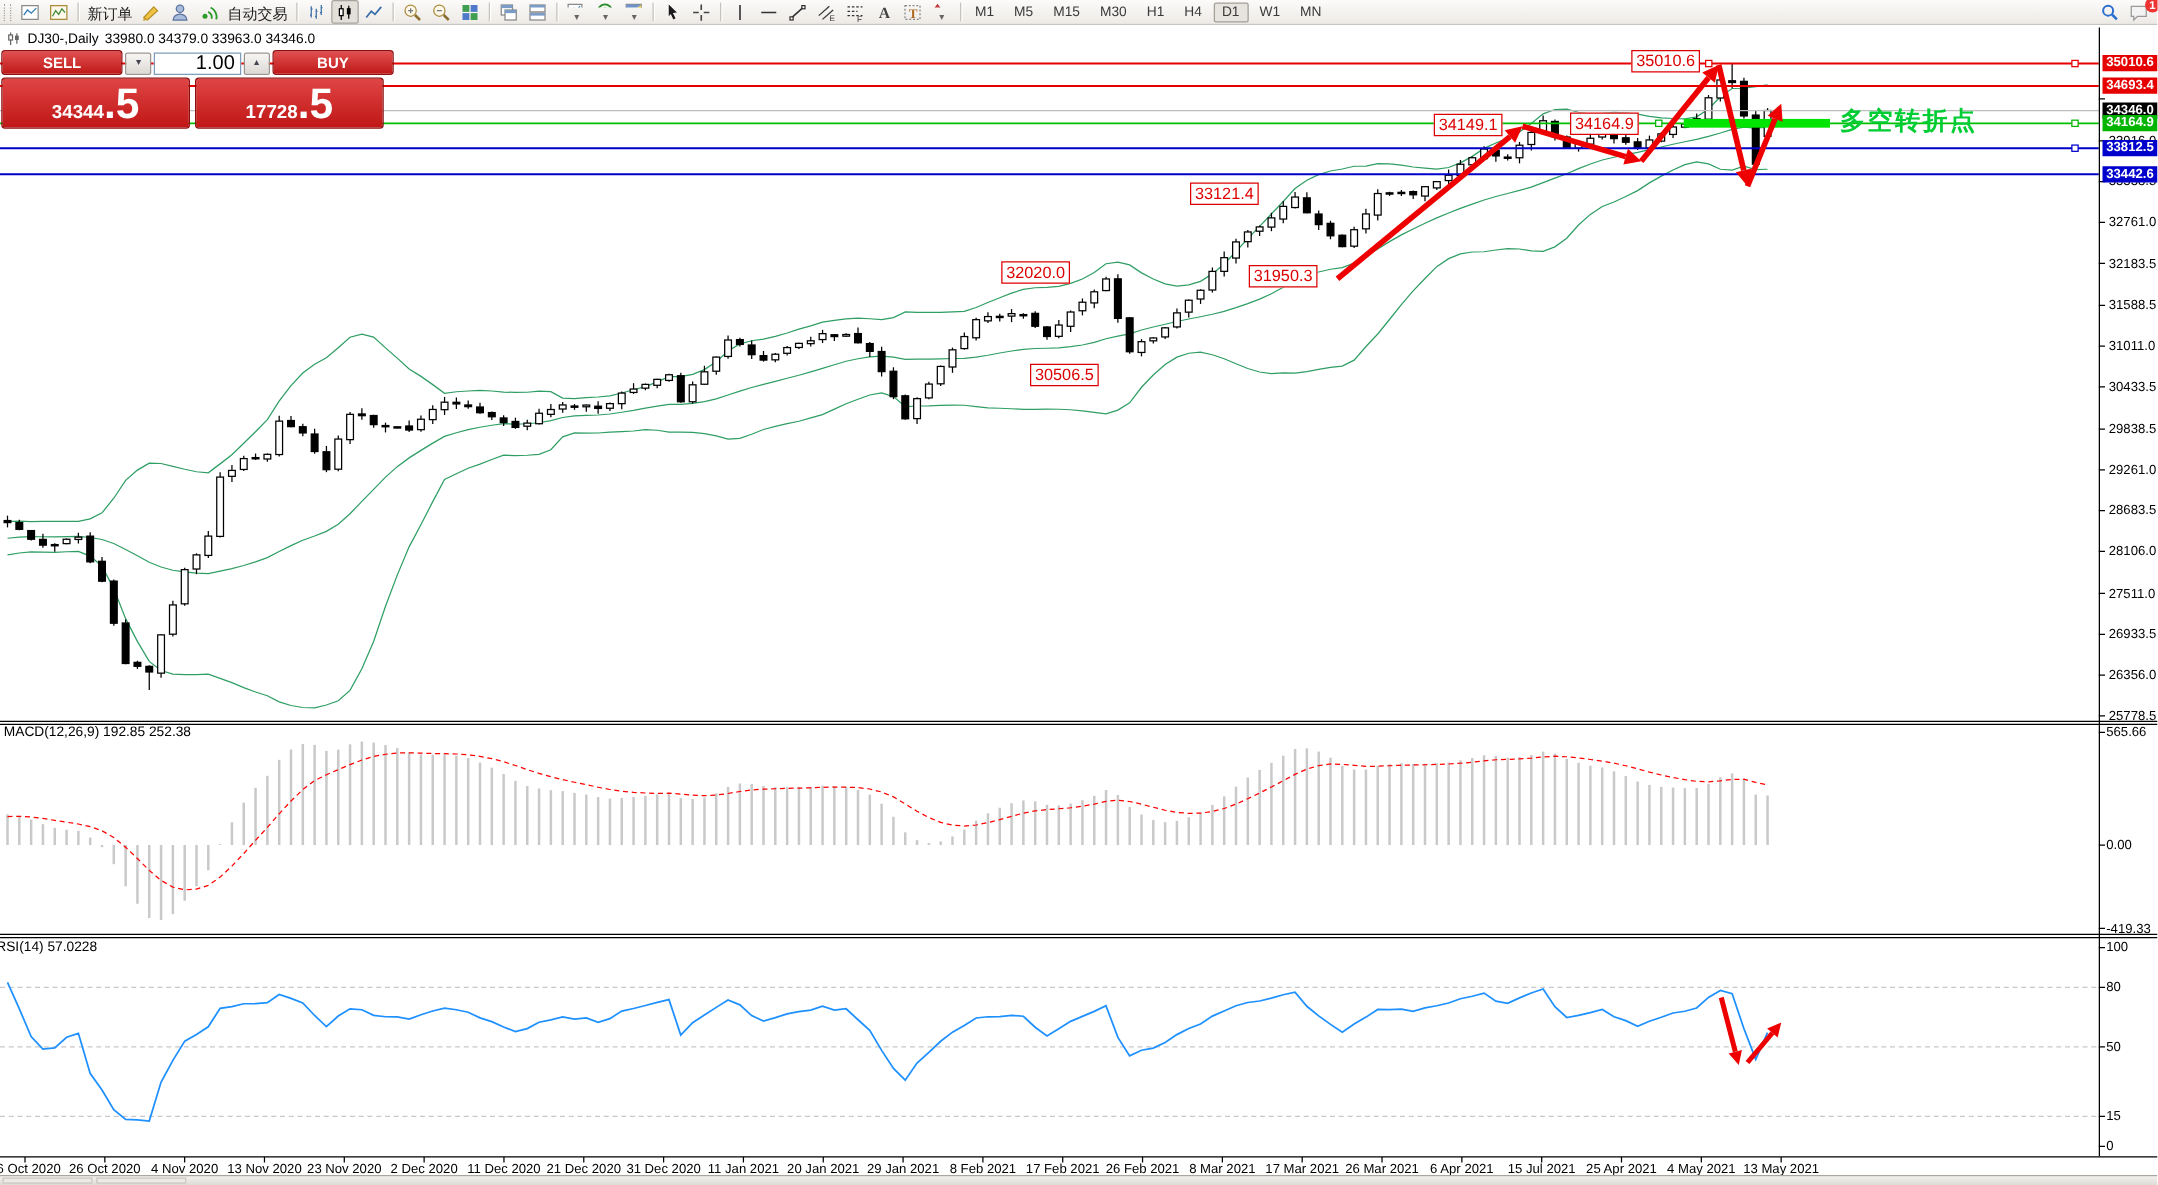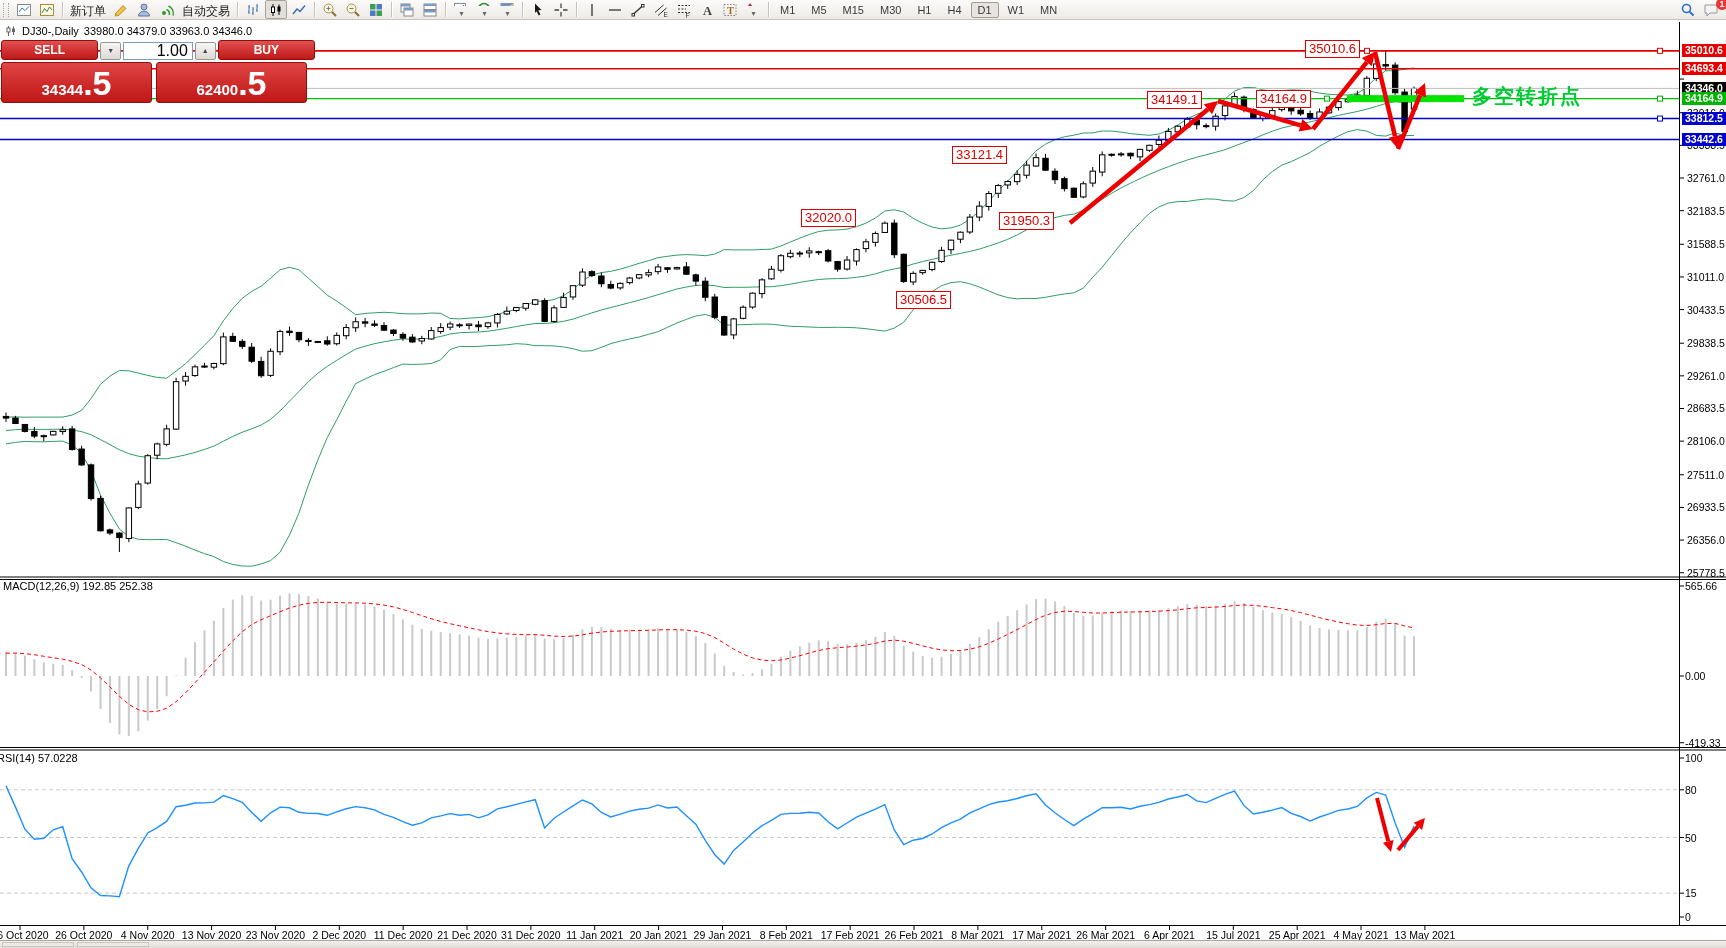--- a/index.html
+++ b/index.html
@@ -295,21 +295,21 @@
     <div class="tp-vol">1.00</div>
     <div class="tp-spin">▲</div>
     <div class="tp-btn">BUY</div>
   </div>
   <div class="tp-row2">
     <div class="tp-price">
       <span class="small">34344</span>
       <span class="big">.5</span>
     </div>
     <div class="tp-price">
-      <span class="small">62400</span>
+      <span class="small">17728</span>
       <span class="big">.5</span>
     </div>
   </div>
 </div>
 
 <svg id="chart-svg" width="1726" height="948" viewBox="0 0 1726 948">
     <line x1="0" y1="789.8" x2="1679" y2="789.8" stroke="#c8c8c8" stroke-width="1" stroke-dasharray="4 3"></line>
     <line x1="0" y1="837.5" x2="1679" y2="837.5" stroke="#c8c8c8" stroke-width="1" stroke-dasharray="4 3"></line>
     <line x1="0" y1="893.15" x2="1679" y2="893.15" stroke="#c8c8c8" stroke-width="1" stroke-dasharray="4 3"></line>
     <polyline points="6.0,417.2 15.4,416.9 24.9,417.2 34.3,417.1 43.8,417.1 53.3,417.1 62.7,417.1 72.1,415.1 81.6,410.3 91.0,398.6 100.5,384.3 109.9,376.1 119.4,370.5 128.8,370.8 138.3,373.1 147.8,375.4 157.2,377.4 166.6,378.2 176.1,371.1 185.5,363.8 195.0,354.6 204.4,345.4 213.9,335.7 223.3,320.9 232.8,308.5 242.2,298.4 251.7,291.4 261.1,286.2 270.6,278.2 280.0,269.8 289.5,267.3 298.9,269.7 308.4,278.3 317.8,286.5 327.3,295.2 336.8,301.1 346.2,307.7 355.6,314.7 365.1,313.4 374.5,312.8 384.0,312.3 393.4,312.8 402.9,313.7 412.3,313.9 421.8,313.8 431.2,313.0 440.7,313.3 450.1,318.5 459.6,318.9 469.0,318.1 478.5,317.6 487.9,316.7 497.4,314.4 506.8,311.8 516.3,309.3 525.8,305.5 535.2,301.3 544.6,301.3 554.1,299.5 563.5,295.7 573.0,289.5 582.4,280.8 591.9,275.1 601.3,272.6 610.8,271.3 620.3,269.1 629.7,266.4 639.1,263.3 648.6,260.7 658.0,257.7 667.5,256.3 676.9,255.1 686.4,254.6 695.8,255.0 705.3,255.7 714.8,254.1 724.2,249.6 733.6,249.9 743.1,249.9 752.5,249.9 762.0,249.5 771.4,249.1 780.9,246.0 790.3,242.0 799.8,238.2 809.2,234.5 818.7,231.5 828.1,230.2 837.6,229.9 847.0,229.1 856.5,226.7 865.9,223.2 875.4,218.0 884.8,211.0 894.3,209.8 903.7,211.9 913.2,218.3 922.6,223.2 932.1,227.1 941.5,228.8 951.0,227.9 960.4,225.1 969.9,219.1 979.3,211.2 988.8,201.2 998.2,190.9 1007.7,181.1 1017.1,171.2 1026.6,161.2 1036.0,150.8 1045.5,144.2 1054.9,139.7 1064.4,136.8 1073.8,135.2 1083.3,133.0 1092.8,132.9 1102.2,131.0 1111.6,131.1 1121.1,132.1 1130.5,133.6 1140.0,134.5 1149.4,135.3 1158.9,134.0 1168.3,130.3 1177.8,125.1 1187.3,118.7 1196.7,114.4 1206.1,110.7 1215.6,105.5 1225.0,98.8 1234.5,91.1 1243.9,87.6 1253.4,87.4 1262.8,89.8 1272.3,91.0 1281.8,90.7 1291.2,89.9 1300.6,90.2 1310.1,91.3 1319.5,93.1 1329.0,94.3 1338.4,94.8 1347.9,95.0 1357.3,93.5 1366.8,87.2 1376.3,77.4 1385.7,70.8 1395.1,70.6 1404.6,69.3 1414.0,67.9" fill="none" stroke="#2f9e64" stroke-width="1"></polyline>
@@ -904,20 +904,20 @@
     <div class="dlabel" style="left: 1233.34px; top: 929px;">15 Jul 2021</div>
     <div class="dlabel" style="left: 1297.2px; top: 929px;">25 Apr 2021</div>
     <div class="dlabel" style="left: 1361.06px; top: 929px;">4 May 2021</div>
     <div class="dlabel" style="left: 1424.92px; top: 929px;">13 May 2021</div>
     <div class="ann" style="left: 1305px; top: 40px;">35010.6</div>
     <div class="ann" style="left: 1147px; top: 91px;">34149.1</div>
     <div class="ann" style="left: 1256px; top: 90px;">34164.9</div>
     <div class="ann" style="left: 952px; top: 146px;">33121.4</div>
     <div class="ann" style="left: 801px; top: 209px;">32020.0</div>
     <div class="ann" style="left: 999px; top: 212px;">31950.3</div>
-    <div class="ann" style="left: 896px; top: 291px;">30506.5</div>
+    <div class="ann" style="left: 824px; top: 291px;">30506.5</div>
     <div class="note" style="left: 1472px; top: 83px; color: rgb(0, 204, 51);">多空转折点</div>
   </div>
 
 <div class="status">
   <div class="seg"></div>
   <div class="seg"></div>
 </div>
 
 </body></html>

